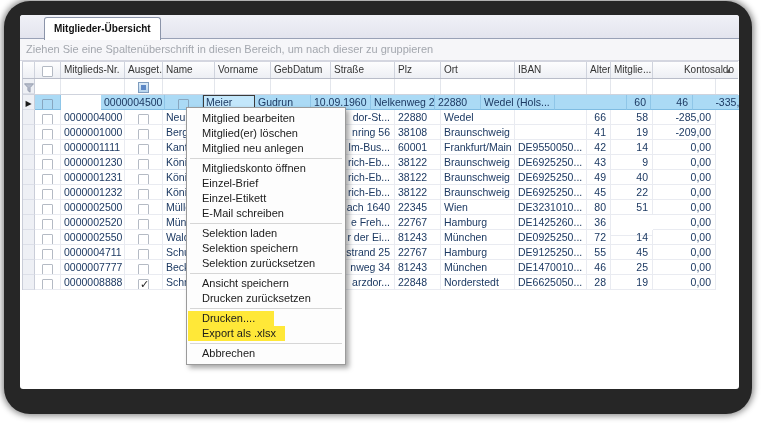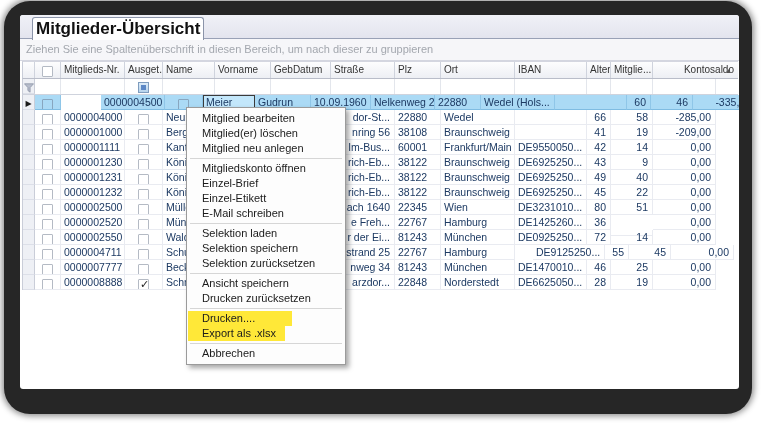--- a/index.html
+++ b/index.html
@@ -17,24 +17,24 @@
     position:absolute;left:16px;top:14px;width:719px;height:374px;
     background:#ffffff;border-radius:3px;overflow:hidden;
   }
   
   .tabstrip{
     height:24px;box-sizing:border-box;position:relative;
     background:linear-gradient(#f0f1f7,#e3e4ee);
     border-bottom:1px solid #99a1b6;
   }
   .tab{
-    position:absolute;left:12px;top:2px;height:23px;box-sizing:border-box;
+    position:absolute;left:24px;top:2px;height:23px;box-sizing:border-box;
     background:#ffffff;border:1px solid #8b94a9;border-bottom:none;
-    border-radius:3px 3px 0 0;padding:0 3px;
-    font-size:17px;font-weight:bold;line-height:21px;color:#111;
+    border-radius:3px 3px 0 0;padding:0 9px;
+    font-size:10px;font-weight:bold;line-height:21px;color:#111;
     z-index:2;
   }
   
   .grouppanel{
     height:22px;box-sizing:border-box;background:#f6f6f9;
     border-bottom:1px solid #d4d6e0;
     font-size:11px;color:#a3a7ae;line-height:21px;padding-left:6px;
     white-space:nowrap;overflow:hidden;
   }
   
@@ -330,21 +330,21 @@
             <div class="dcell ind" style="flex-basis: 12px;"></div>
             <div class="dcell ac" style="flex-basis: 26px;"><span class="cb"></span></div>
             <div class="dcell" style="flex-basis: 64px;">0000004711</div>
             <div class="dcell ac" style="flex-basis: 38px;"><span class="cb"></span></div>
             <div class="dcell" style="flex-basis: 52px;">Schu</div>
             <div class="dcell" style="flex-basis: 56px;"></div>
             <div class="dcell" style="flex-basis: 60px;"></div>
             <div class="dcell ar" style="flex-basis: 64px;">strand 25</div>
             <div class="dcell" style="flex-basis: 46px;">22767</div>
             <div class="dcell" style="flex-basis: 74px;">Hamburg</div>
-            <div class="dcell" style="flex-basis: 72px; margin-left: 18px;">DE9125250...</div>
+            <div class="dcell" style="flex-basis: 72px;">DE9125250...</div>
             <div class="dcell ar" style="flex-basis: 24px;">55</div>
             <div class="dcell ar" style="flex-basis: 42px;">45</div>
             <div class="dcell ar" style="flex-basis: 63px;">0,00</div>
           </div>
           <div class="drow">
             <div class="dcell ind" style="flex-basis: 12px;"></div>
             <div class="dcell ac" style="flex-basis: 26px;"><span class="cb"></span></div>
             <div class="dcell" style="flex-basis: 64px;">0000007777</div>
             <div class="dcell ac" style="flex-basis: 38px;"><span class="cb"></span></div>
             <div class="dcell" style="flex-basis: 52px;">Beck</div>
@@ -389,17 +389,17 @@
     <div class="mi">Einzel-Etikett</div>
     <div class="mi">E-Mail schreiben</div>
     <div class="msep"></div>
     <div class="mi">Selektion laden</div>
     <div class="mi">Selektion speichern</div>
     <div class="mi">Selektion zurücksetzen</div>
     <div class="msep"></div>
     <div class="mi">Ansicht speichern</div>
     <div class="mi">Drucken zurücksetzen</div>
     <div class="msep"></div>
-    <div class="mi"><span class="hl" style="width: 104px;">Drucken....</span></div>
+    <div class="mi"><span class="hl" style="width: 86px;">Drucken....</span></div>
     <div class="mi"><span class="hl" style="width: 97px;">Export als .xlsx</span></div>
     <div class="msep"></div>
     <div class="mi">Abbrechen</div>
   </div>
 
 </body></html>

